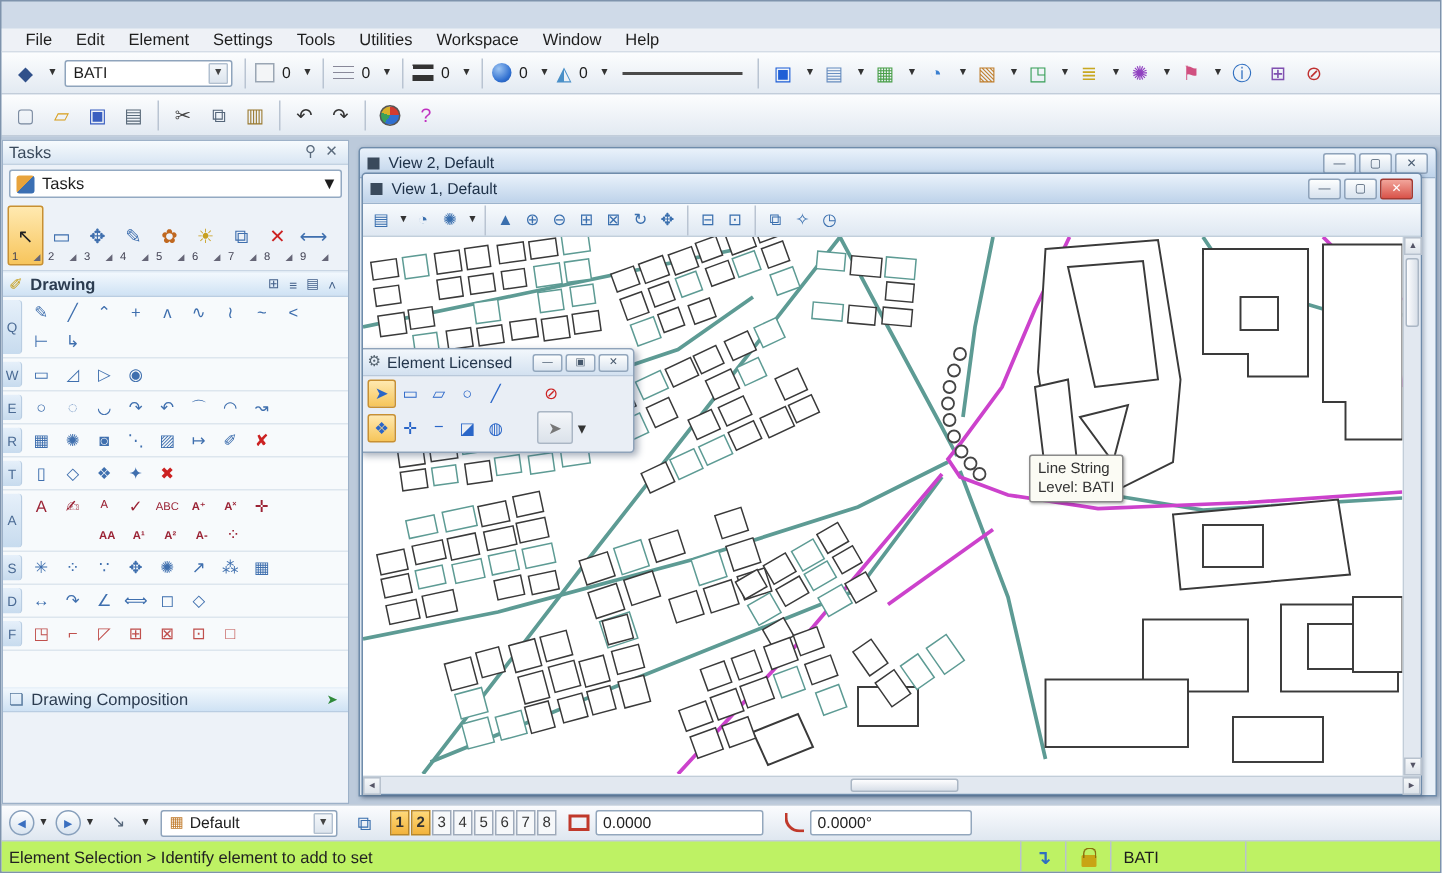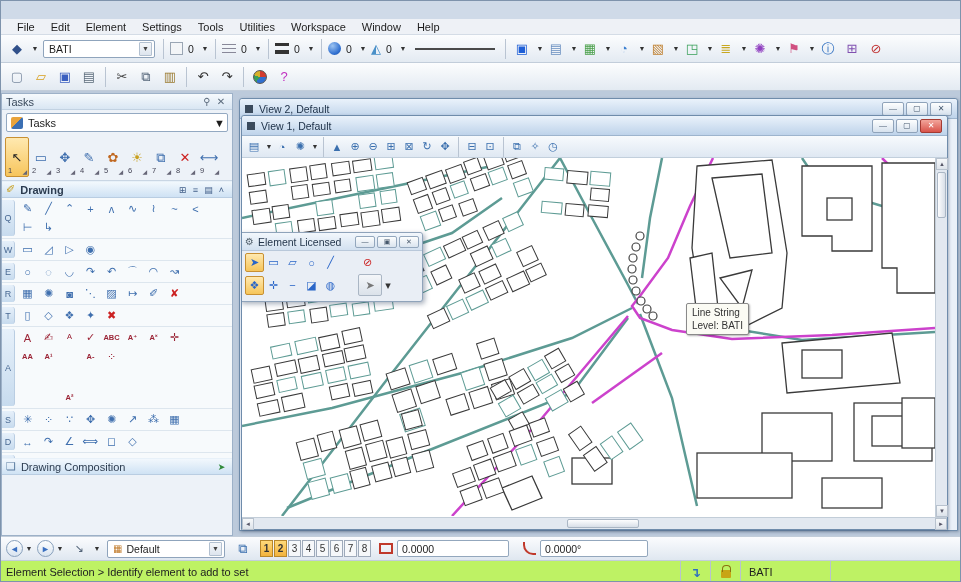--- a/index.html
+++ b/index.html
@@ -409,29 +409,29 @@
             </div>
           </div>
           <div class="tool-row">
             <span class="key-tab">A</span>
             <div class="tlines">
               <div class="tline">
                 <span class="ticon" style="color: rgb(155, 35, 53);">A</span>
                 <span class="ticon" style="color: rgb(155, 35, 53);">✍</span>
                 <span class="ticon" style="color: rgb(155, 35, 53);">ᴬ</span>
                 <span class="ticon" style="color: rgb(155, 35, 53);">✓</span>
-                <span class="ticon" style="color: rgb(155, 35, 53); font-size: 7.5px; font-weight: bold;">ABC</span>
+                <span class="ticon" style="color: rgb(155, 35, 53); font-size: 7.5px; font-weight: normal;">ABC</span>
                 <span class="ticon" style="color: rgb(155, 35, 53); font-size: 7.5px; font-weight: bold;">A⁺</span>
                 <span class="ticon" style="color: rgb(155, 35, 53); font-size: 7.5px; font-weight: bold;">A˟</span>
                 <span class="ticon" style="color: rgb(155, 35, 53);">✛</span>
               </div>
               <div class="tline">
-                <span class="ticon" style="color: rgb(155, 35, 53); font-size: 7.5px; font-weight: bold;">AA</span>
+                <span class="ticon" style="color: rgb(155, 35, 53); font-size: 7.5px; font-weight: bold; margin-left: 44px;">AA</span>
                 <span class="ticon" style="color: rgb(155, 35, 53); font-size: 7.5px; font-weight: bold;">A¹</span>
-                <span class="ticon" style="color: rgb(155, 35, 53); font-size: 7.5px; font-weight: bold; margin-top: 41px;">A²</span>
+                <span class="ticon" style="color: rgb(155, 35, 53); font-size: 7.5px; font-weight: bold;">A²</span>
                 <span class="ticon" style="color: rgb(155, 35, 53); font-size: 7.5px; font-weight: bold;">A-</span>
                 <span class="ticon" style="color: rgb(155, 35, 53);">⁘</span>
               </div>
             </div>
           </div>
           <div class="tool-row">
             <span class="key-tab">S</span>
             <div class="tlines">
               <div class="tline">
                 <span class="ticon" style="color: rgb(63, 111, 174);">✳</span>

